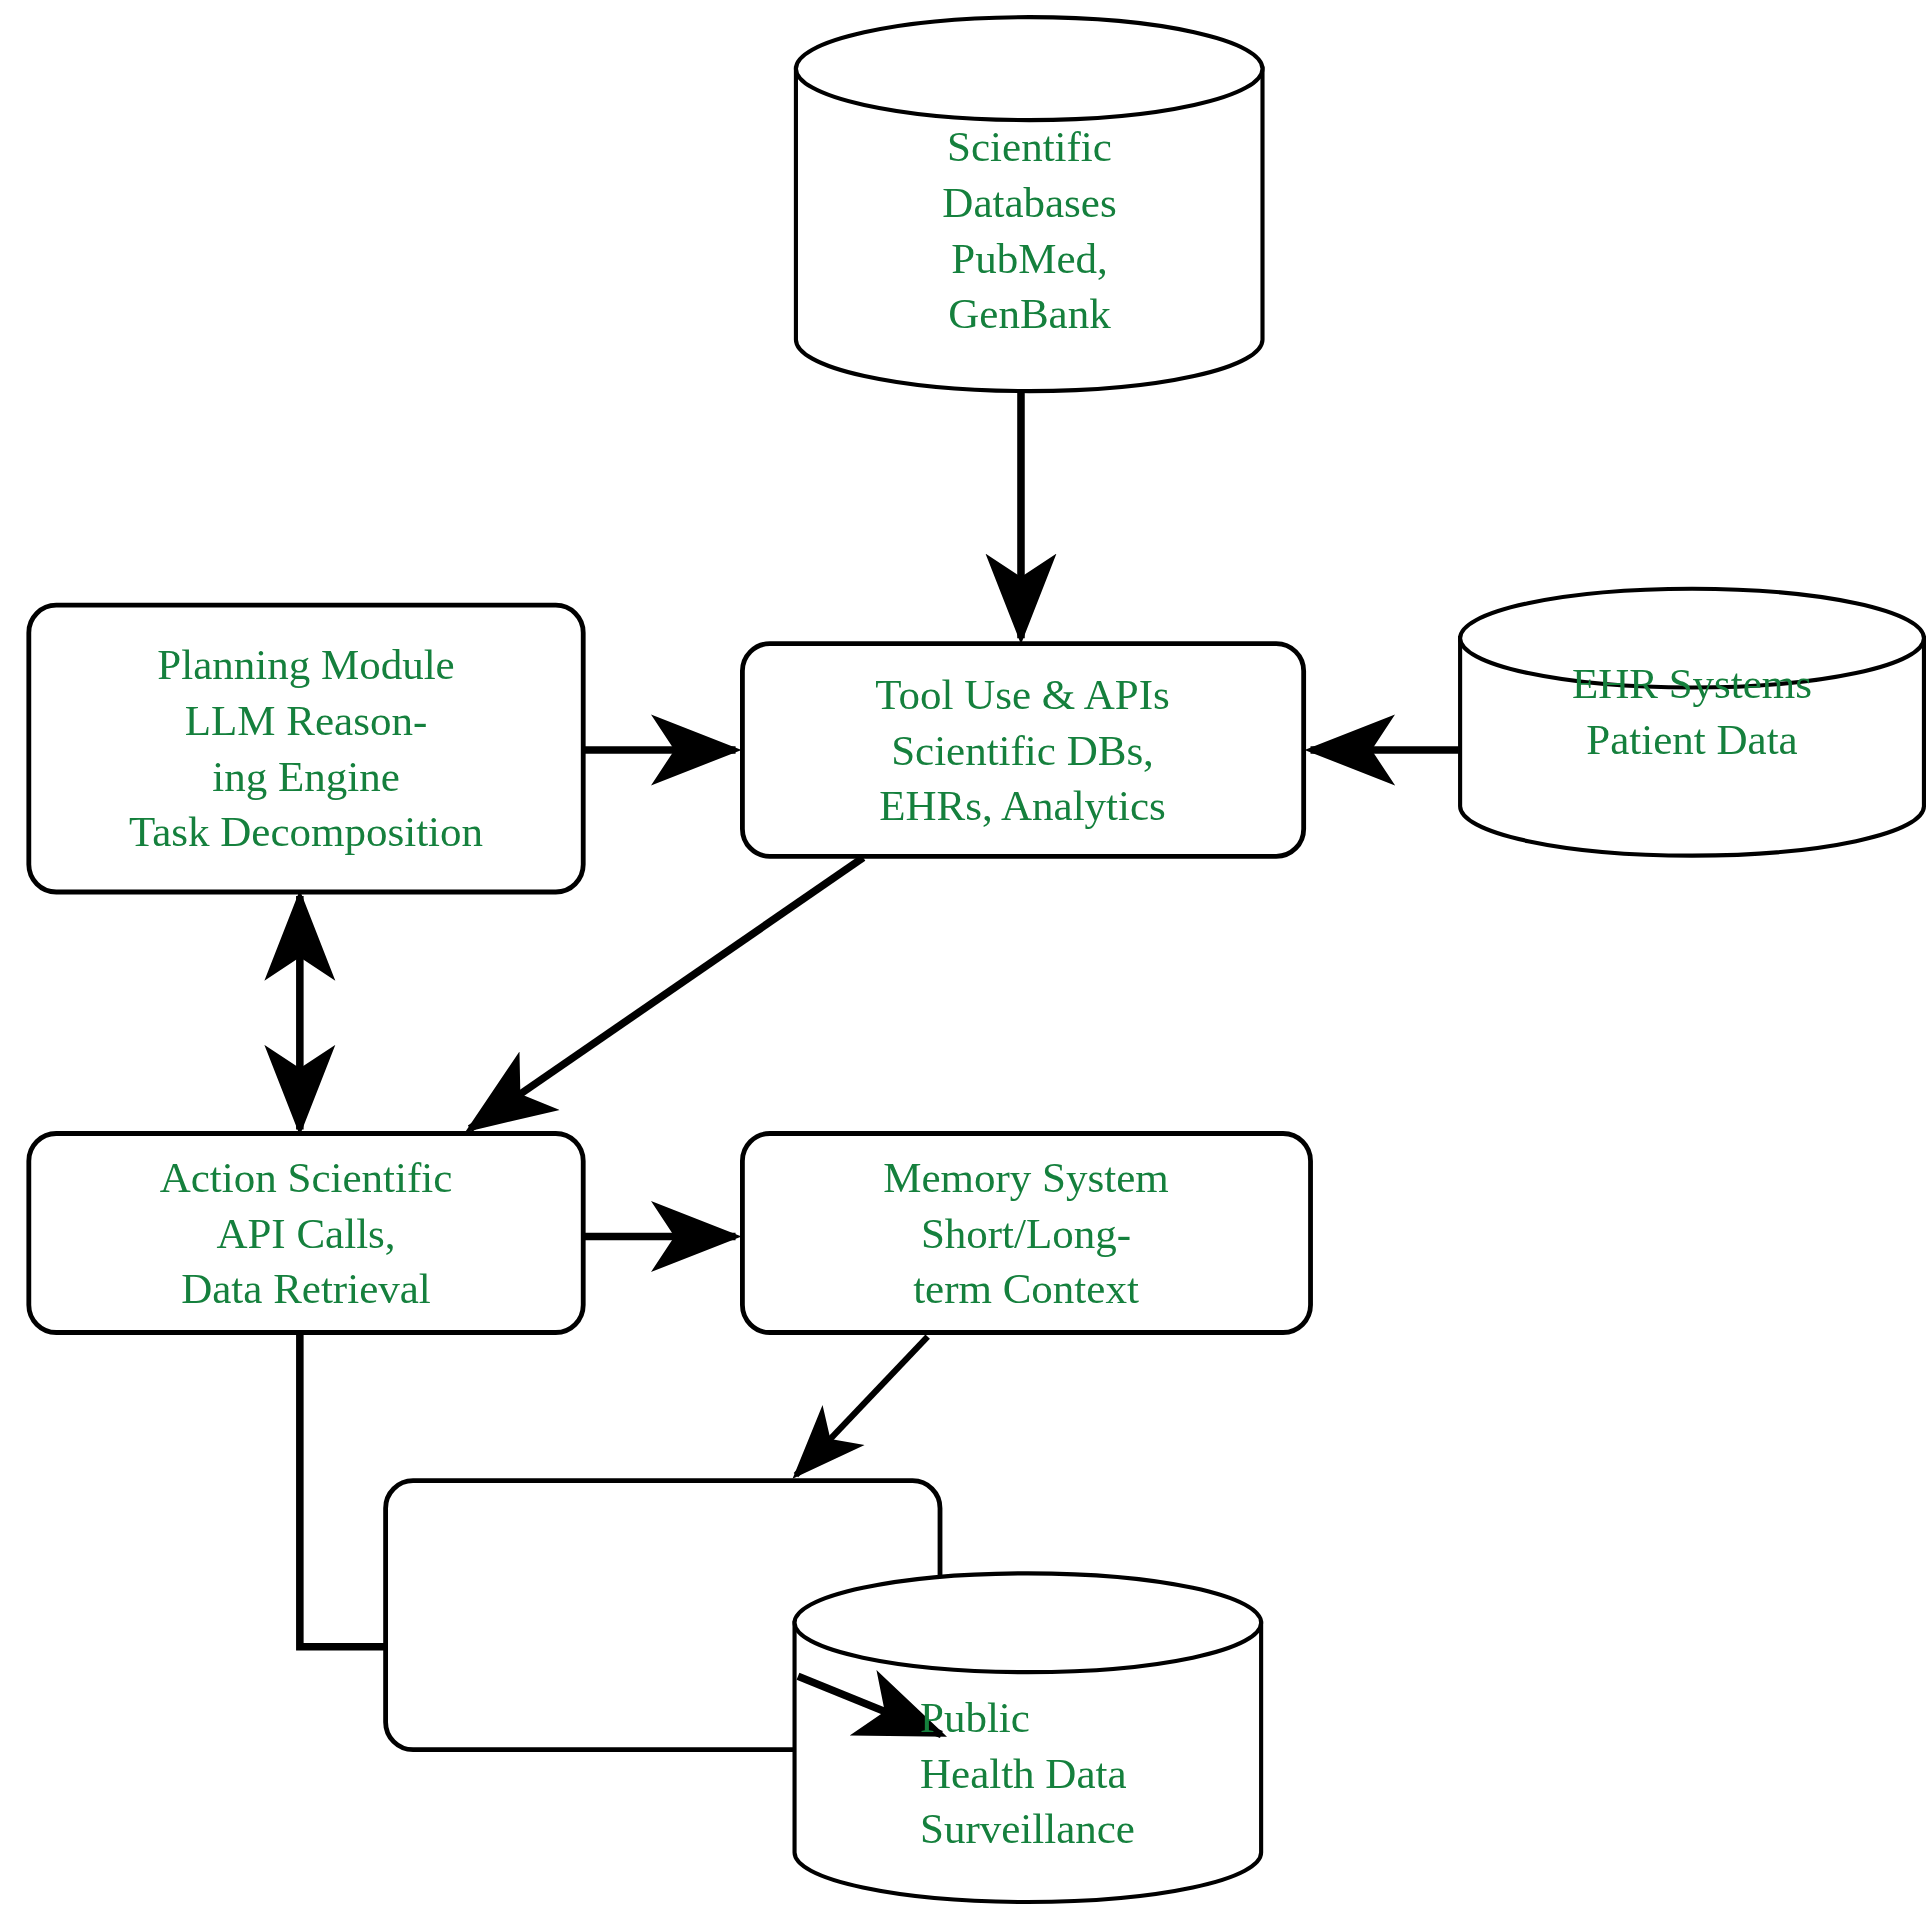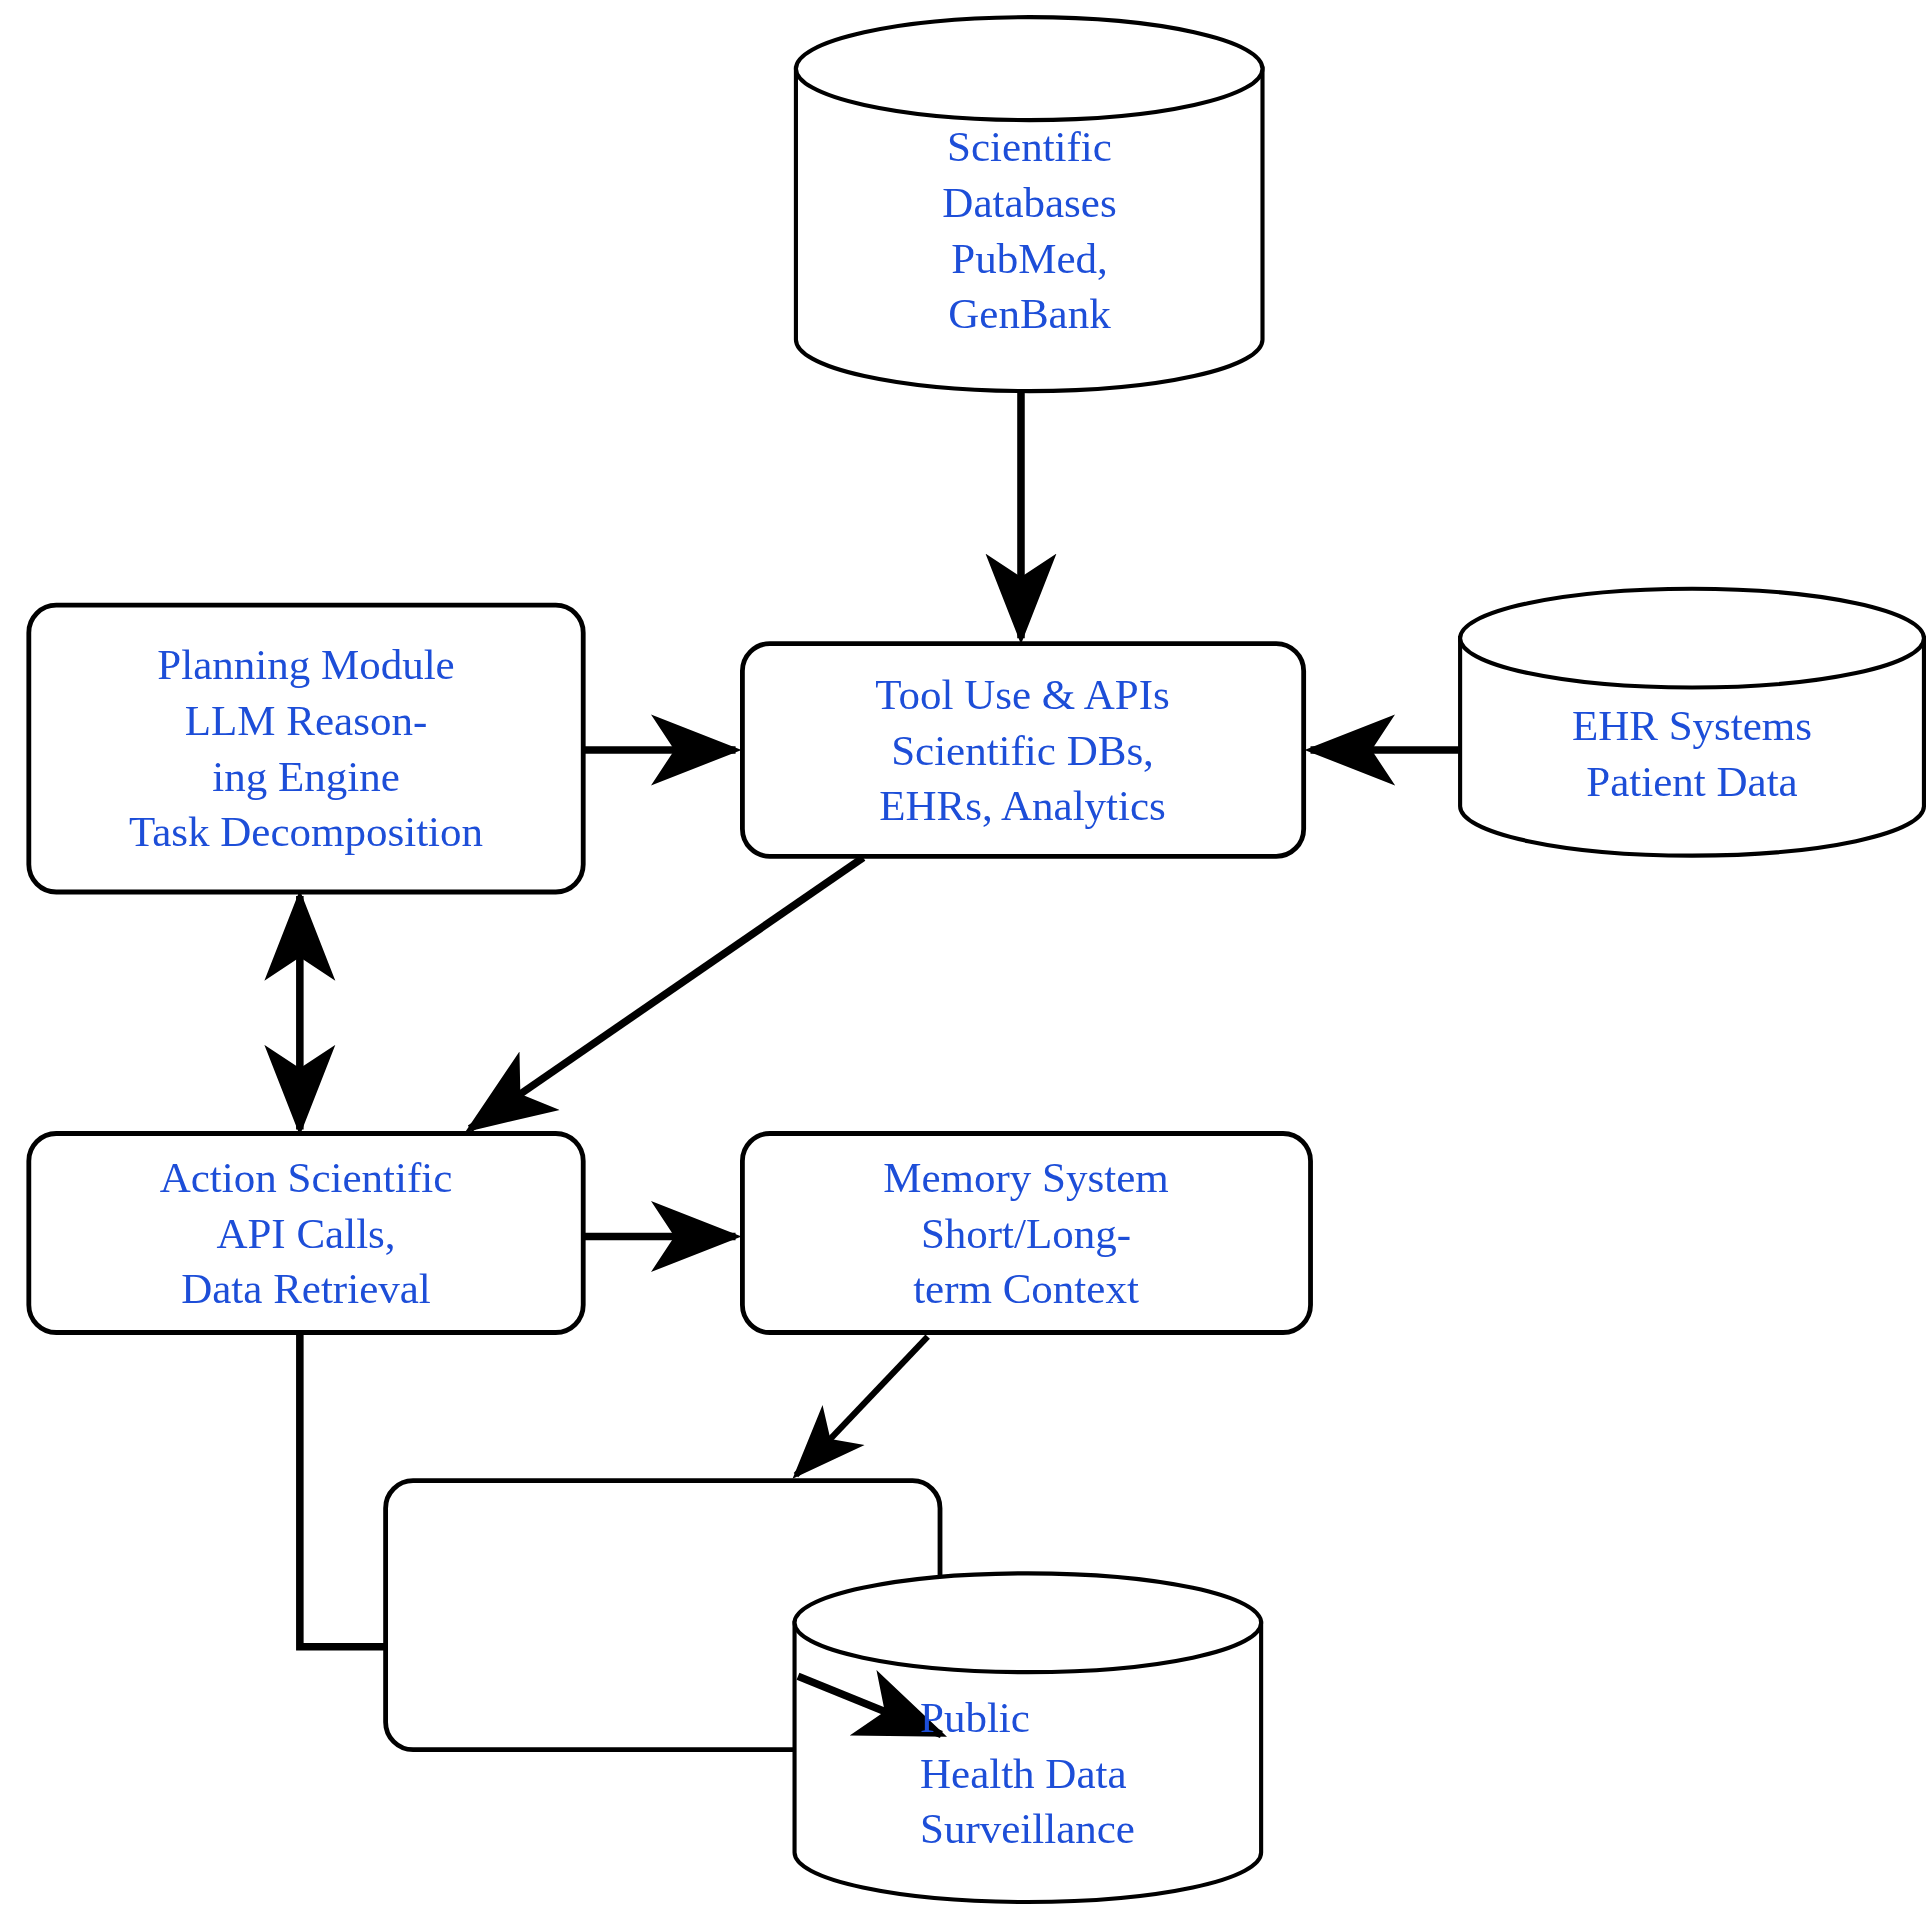--- a/index.html
+++ b/index.html
@@ -24,21 +24,21 @@
     width: 1926px;
     height: 1913px;
   }
   .node-text {
     position: absolute;
     display: flex;
     flex-direction: column;
     align-items: center;
     justify-content: center;
     text-align: center;
-    color: #1d4ed8;
+    color: #15803d;
     line-height: 1.30;
     font-size: 43px;
     pointer-events: none;
     white-space: nowrap;
   }
   .node-text .ln { display: block; }
   .shape-stroke {
     fill: #ffffff;
     stroke: #000000;
     stroke-width: 7;
@@ -159,21 +159,21 @@
     <span class="ln">ing Engine</span>
     <span class="ln">Task Decomposition</span>
   </div>
 
   <div class="node-text" style="left:742px; top:644px; width:561px; height:213px;text-align:right;">
     <span class="ln">Tool Use &amp; APIs</span>
     <span class="ln">Scientific DBs,</span>
     <span class="ln">EHRs, Analytics</span>
   </div>
 
-  <div class="node-text" style="left:1460px; top:644px; width:464px; height:220px;">
+  <div class="node-text" style="left:1460px; top:602px; width:464px; height:220px;">
     <span class="ln">EHR Systems</span>
     <span class="ln">Patient Data</span>
   </div>
 
   <div class="node-text" style="left:29px; top:1134px; width:554px; height:199px;">
     <span class="ln">Action Scientific</span>
     <span class="ln">API Calls,</span>
     <span class="ln">Data Retrieval</span>
   </div>
 

